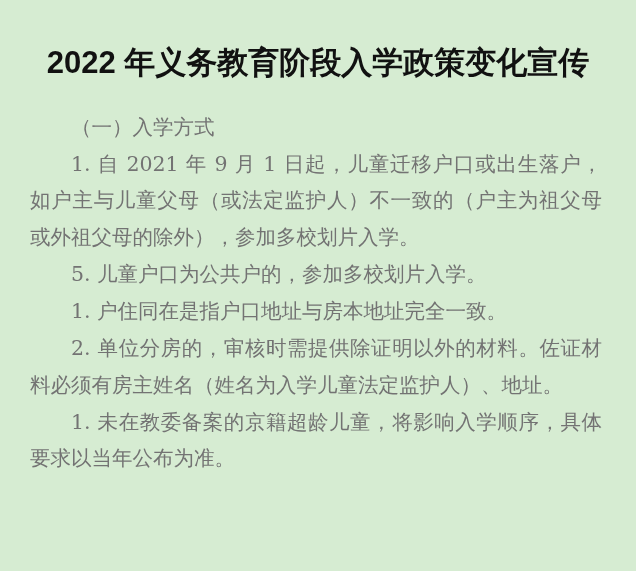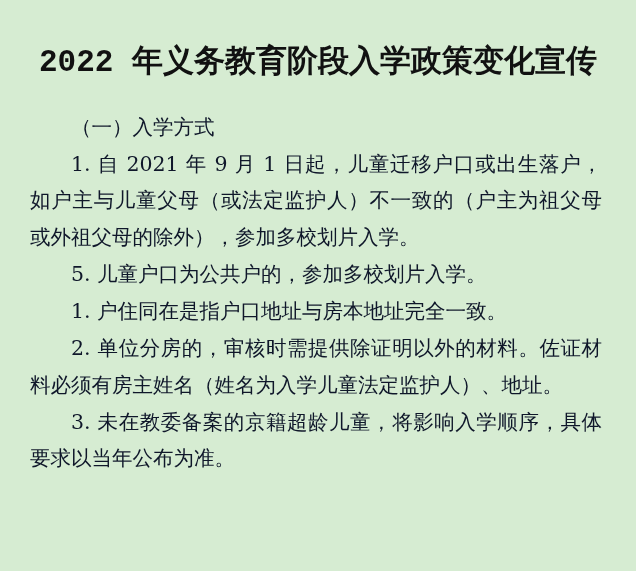--- a/index.html
+++ b/index.html
@@ -25,29 +25,29 @@
     text-align: center;
     font-size: 31px;
     font-weight: bold;
     color: #111111;
     letter-spacing: 0px;
     margin: 0;
     padding-top: 44px;
     padding-left: 8px;
     padding-right: 8px;
     line-height: 1.25;
-    font-family: Liberation Mono, monospace;
+    font-family: Liberation Sans, sans-serif;
   }
   #body-text {
     margin: 0;
     padding: 26px 34px 0 30px;
   }
   .para {
     font-size: 20.5px;
-    color: #0f172a;
+    color: #737373;
     line-height: 1.77;
     margin: 0;
     text-align: justify;
     text-justify: inter-ideograph;
     font-family: "DejaVu Serif", "Liberation Serif", serif;
   }
   .indent {
     text-indent: 2em;
   }
   .para + .para {
@@ -60,16 +60,16 @@
 <div id="page">
 
   <h1 id="doc-title">2022 年义务教育阶段入学政策变化宣传</h1>
 
   <div id="body-text">
     <p class="para indent">（一）入学方式</p>
     <p class="para indent">1. 自 2021 年 9 月 1 日起，儿童迁移户口或出生落户，如户主与儿童父母（或法定监护人）不一致的（户主为祖父母或外祖父母的除外），参加多校划片入学。</p>
     <p class="para indent">5. 儿童户口为公共户的，参加多校划片入学。</p>
     <p class="para indent">1. 户住同在是指户口地址与房本地址完全一致。</p>
     <p class="para indent">2. 单位分房的，审核时需提供除证明以外的材料。佐证材料必须有房主姓名（姓名为入学儿童法定监护人）、地址。</p>
-    <p class="para indent">3. 未在教委备案的京籍超龄儿童，将影响入学顺序，具体要求以当年公布为准。</p>
+    <p class="para indent">1. 未在教委备案的京籍超龄儿童，将影响入学顺序，具体要求以当年公布为准。</p>
   </div>
 
 </div>
 
 </body></html>

